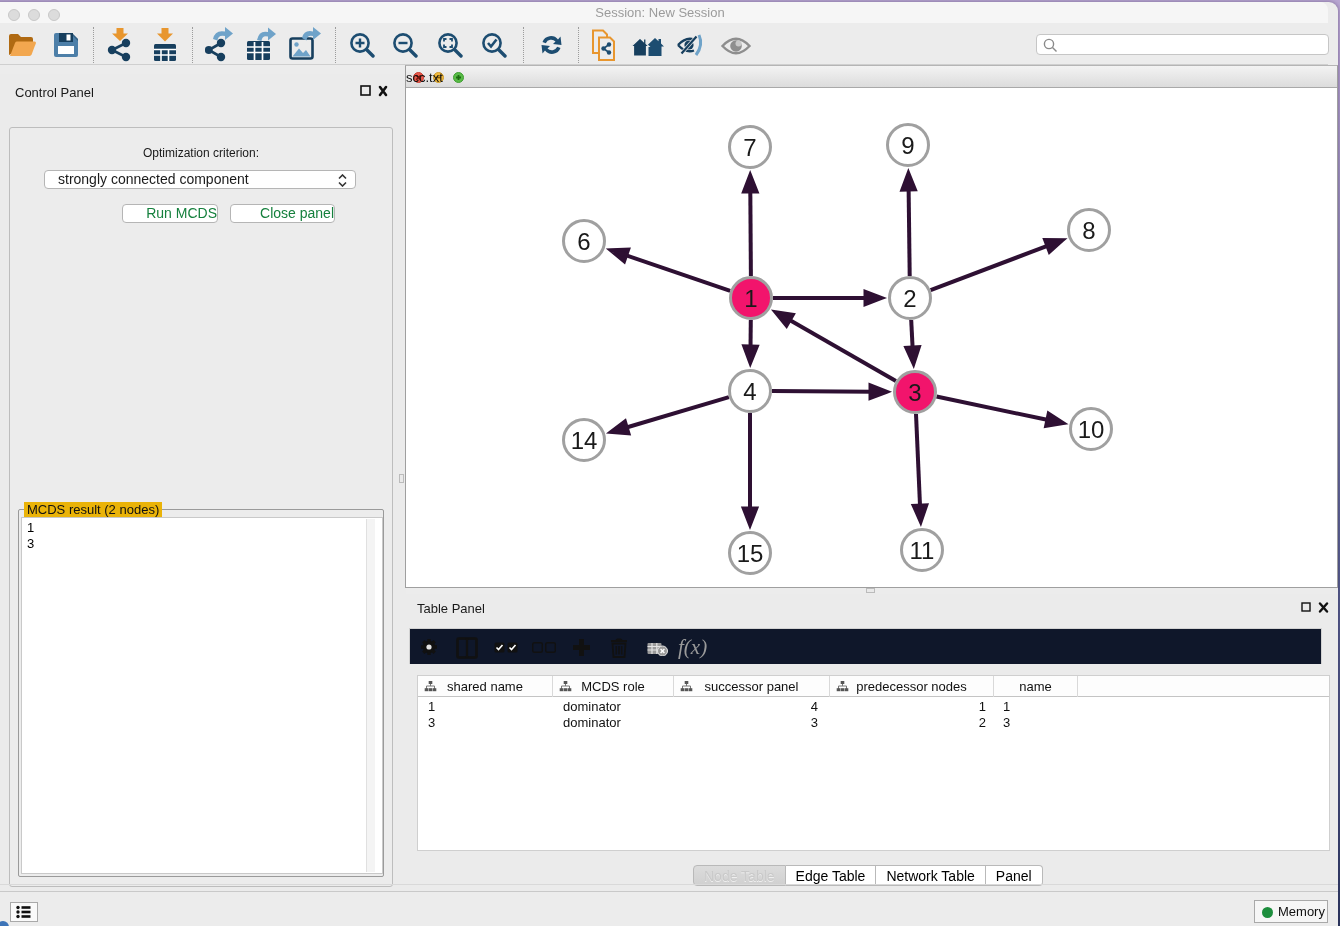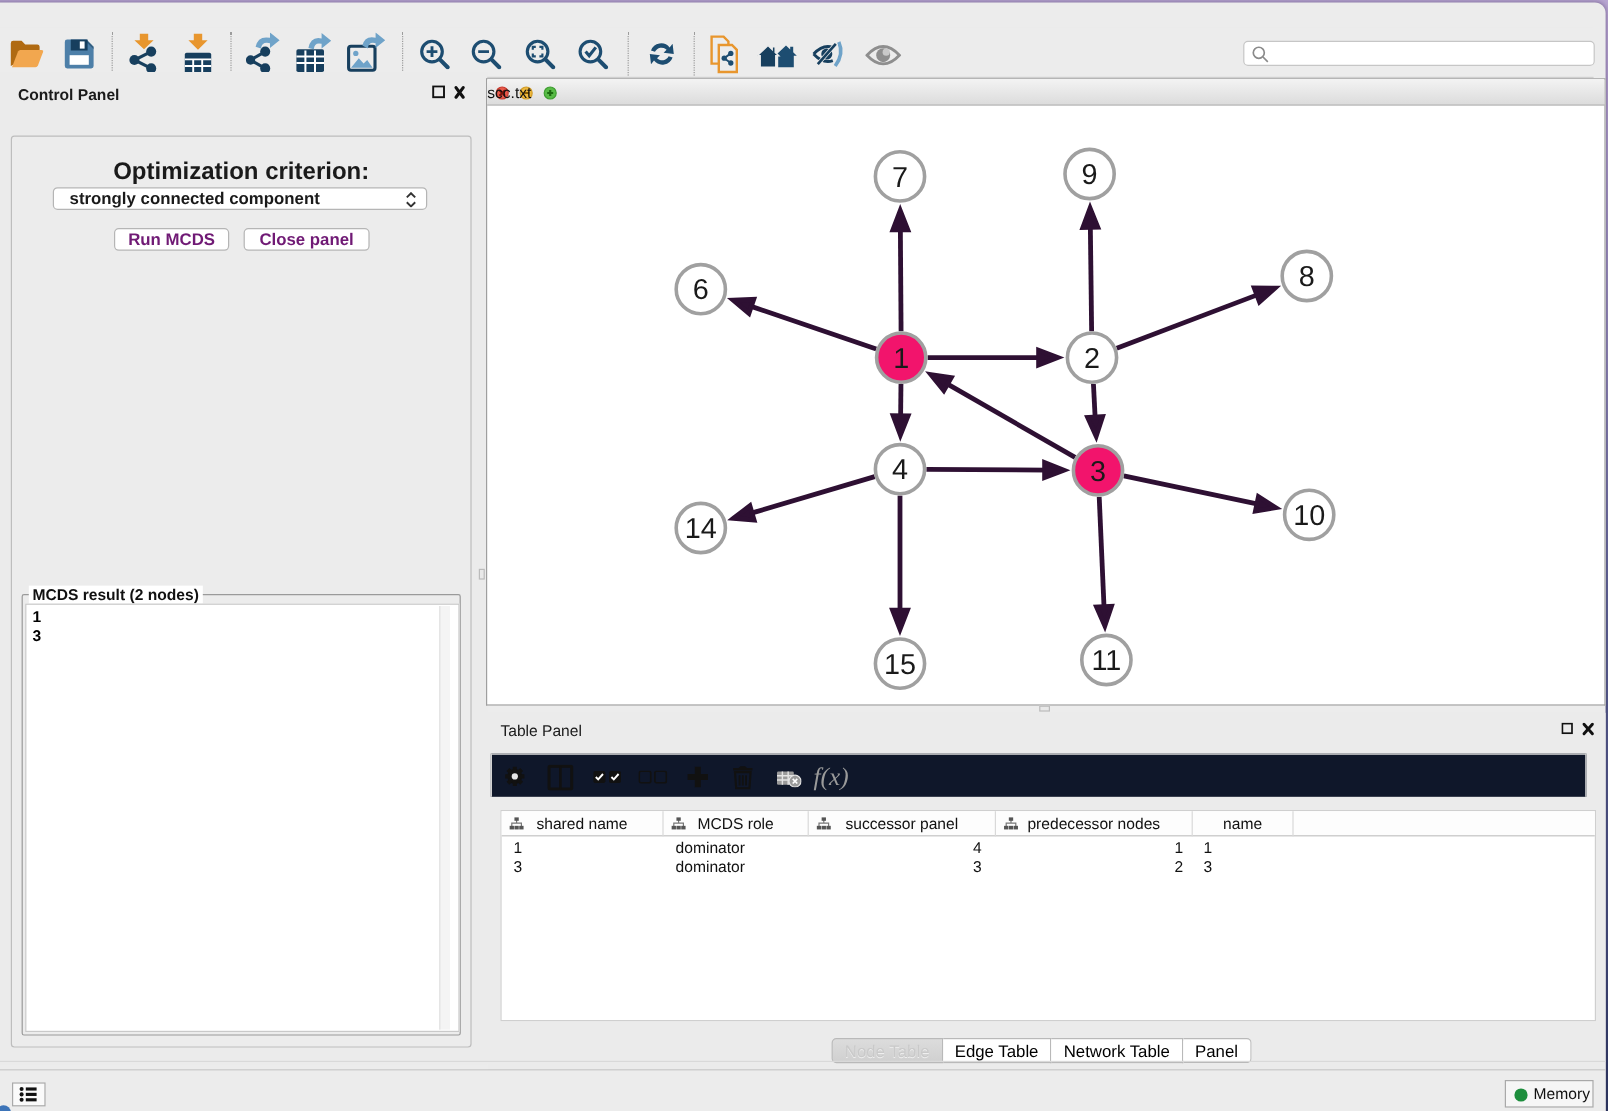--- a/index.html
+++ b/index.html
@@ -13,31 +13,31 @@
 .tl { position:absolute; top:7px; width:12px; height:12px; border-radius:50%; background:#dcdcdc; border:1px solid #c8c8c8; }
 #titlebar .t { position:absolute; left:0; right:8px; top:3px; text-align:center; font-size:13px; color:#9b9b9b; }
 
 
 #toolbar { position:absolute; left:10px; top:21px; width:1328px; height:42px; background:#ececec; border-bottom:1px solid #cfcfcf; }
 .sep { position:absolute; top:4px; height:36px; width:0; border-left:1px dotted #9c9c9c; }
 .icon { position:absolute; }
 #search { position:absolute; left:1036px; top:11px; width:293px; height:21px; background:#fff; border:1px solid #c6c6c6; border-radius:4px; }
 
 
-#cpanel { position:absolute; left:10px; top:58px; width:406px; height:827px; background:#ebebeb;font-weight:bold; }
+#cpanel { position:absolute; left:10px; top:72px; width:406px; height:827px; background:#ebebeb; }
 #cpanel .hdr { position:absolute; left:15px; top:11px; font-size:13px; color:#1a1a1a; }
 .tabrow { position:absolute; display:flex; }
 .tab { height:21px; border:1px solid #b9b9b9; border-left:none; background:#fff; color:#000; font-size:13px; text-align:center; line-height:20px; padding:0 11px; }
 .tab.first { border-left:1px solid #b9b9b9; border-radius:4px 0 0 4px; }
 .tab.last { border-radius:0 4px 4px 0; }
 .tab.sel { background:linear-gradient(#dcdcdc,#d0d0d0); color:#c9c9c9; text-shadow:0 1px 0 #efefef; }
 #cpbox { position:absolute; left:9px; top:53px; width:384px; height:760px; background:#ececec; border:1px solid #bdbdbd; border-radius:3px; }
-#optlab { position:absolute; left:0; width:100%; top:18px; text-align:center; font-size:20px; color:#1a1a1a; }
+#optlab { position:absolute; left:0; width:100%; top:18px; text-align:center; font-size:12px; color:#1a1a1a; }
 #combo { position:absolute; left:34px; top:42px; width:312px; height:19px; background:#fff; border:1px solid #b5b5b5; border-radius:4px; font-size:14px; color:#1a1a1a; line-height:17px; padding-left:13px; }
-.btn { position:absolute; height:19px; background:#fff; border:1px solid #b5b5b5; border-radius:4px; font-size:14px; color:#701a75; text-align:center; line-height:17px; }
+.btn { position:absolute; height:19px; background:#fff; border:1px solid #b5b5b5; border-radius:4px; font-size:14px; color:#15803d; text-align:right; line-height:17px;margin-left:27px; }
 #fieldset { position:absolute; left:8px; top:381px; width:366px; height:368px; border:1px solid #9a9a9a; border-radius:2px; }
 #ta { position:absolute; left:2px; top:7px; width:362px; height:357px; background:#fff; border:1px solid #c9c9c9; font-size:13px; color:#000; padding:2px 0 0 5px; line-height:16px; }
 #ta .sb { position:absolute; right:7px; top:1px; bottom:1px; width:9px; background:#f4f4f4; border-left:1px solid #e0e0e0; }
 
 
 #netwin { position:absolute; left:415px; top:63px; width:933px; height:523px; background:#fff; border:1px solid #9f9f9f; border-top:1px solid #b5b5b5; }
 #nwtitle { position:absolute; left:0; top:0; width:100%; height:22px; background:linear-gradient(#f3f3f3,#dcdcdc); border-bottom:1px solid #a9a9a9; }
 #nwtitle .t { position:absolute; left:0; right:0; top:4px; text-align:left; font-size:13px; color:#111; }
 .mac { position:absolute; top:5.5px; width:11px; height:11px; border-radius:50%; }
 #graph { position:absolute; left:0; top:23px; }
@@ -59,20 +59,26 @@
 #listbtn { position:absolute; left:20px; top:10px; width:28px; height:20px; background:#fafafa; border:1px solid #a9a9a9; }
 #membtn { position:absolute; right:10px; top:8px; width:74px; height:23px; background:#f6f6f6; border:1px solid #a9a9a9; font-size:13px; color:#111; }
 #membtn .dot { position:absolute; left:7px; top:5.5px; width:11px; height:11px; border-radius:50%; background:#1d8e3d; }
 #membtn .t { position:absolute; left:23px; top:3px;text-align:center; }
 </style>
 </head>
 <body>
 <div id="desktop">
 <div id="app">
 
+<div id="titlebar">
+  <div class="tl" style="left:8px"></div>
+  <div class="tl" style="left:28px"></div>
+  <div class="tl" style="left:48px"></div>
+  <div class="t">Session: New Session</div>
+</div>
 
 <div id="toolbar">
 <div class="sep" style="left:93px"></div>
         <div class="sep" style="left:192px"></div>
         <div class="sep" style="left:335px"></div>
         <div class="sep" style="left:523px"></div>
         <div class="sep" style="left:578px"></div>
         <svg class="icon" style="left:7px;top:8px" width="30" height="28" viewBox="0 0 30 28">
 <path d="M2 24 L2 5 Q2 3 4 3 L11 3 L14 6 L24 6 Q26 6 26 8 L26 11 Z" fill="#b06a12"></path>
 <path d="M3 25 L8 12 Q8.6 10.6 10 10.6 L27.5 10.6 Q29.5 10.6 28.8 12.6 L24.6 23.6 Q24 25 22.6 25 Z" fill="#f2a74f"></path>
@@ -180,21 +186,21 @@
     <div id="optlab">Optimization criterion:</div>
     <div id="combo">strongly connected component
       <svg class="abs" style="right:7px;top:3px" width="11" height="13" viewBox="0 0 11 13">
         <path d="M2 4.5 L5.5 1 L9 4.5" fill="none" stroke="#333" stroke-width="1.6"></path>
         <path d="M2 8.5 L5.5 12 L9 8.5" fill="none" stroke="#333" stroke-width="1.6"></path>
       </svg>
     </div>
     <div class="btn" style="left:85px;top:76px;width:96px">Run MCDS</div>
     <div class="btn" style="left:193px;top:76px;width:105px">Close panel</div>
     <div id="fieldset">
-      <div style="position:absolute;left:5px;top:-8px;background:#ffffff;padding:0 3px;font-size:13px;color:#111">MCDS result (2 nodes)</div>
+      <div style="position:absolute;left:5px;top:-8px;background:#eab308;padding:0 3px;font-size:13px;color:#111">MCDS result (2 nodes)</div>
       <div id="ta">1<br>3<div class="sb"></div></div>
     </div>
   </div>
 </div>
 
 <div style="position:absolute;left:409px;top:472px;width:5px;height:9px;background:#e9e9e9;border:1px solid #bbb"></div>
 <div style="position:absolute;left:876px;top:586px;width:9px;height:5px;background:#e9e9e9;border:1px solid #bbb;z-index:3"></div>
 <div id="netwin">
   <div id="nwtitle">
     <div class="mac" style="left:7px;background:#e8594a;border:1px solid #c93a2e"></div>

